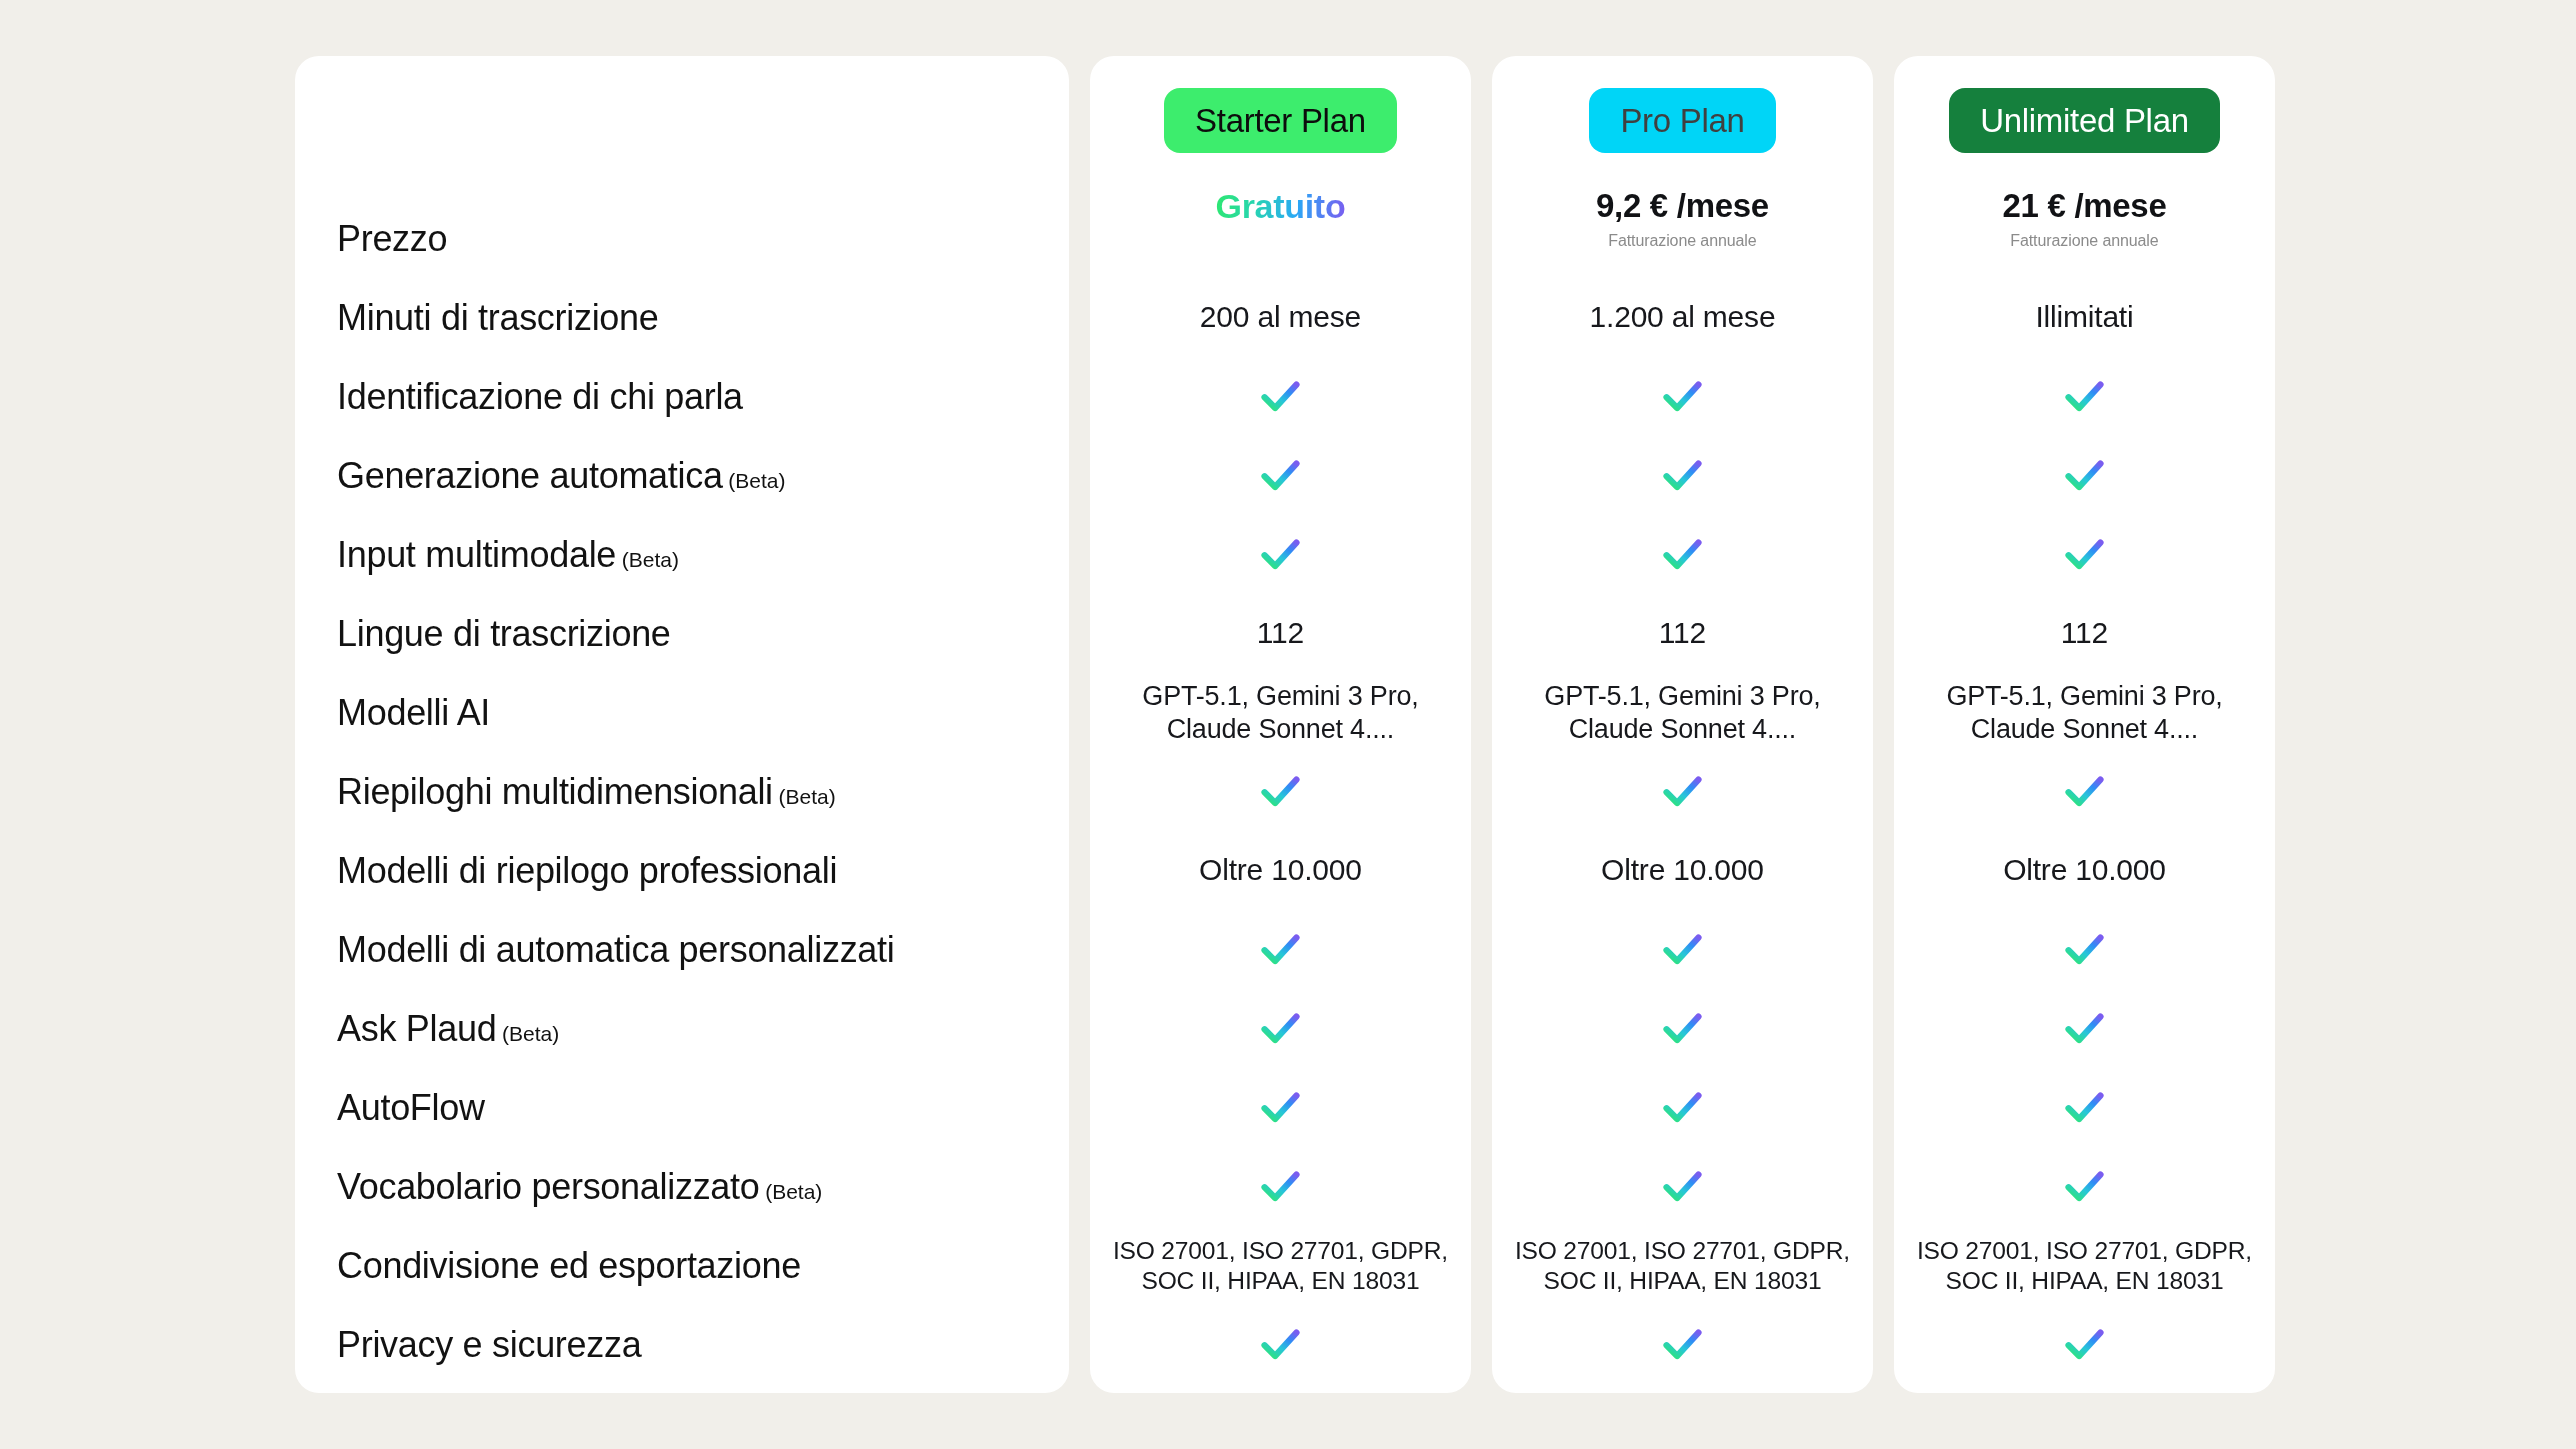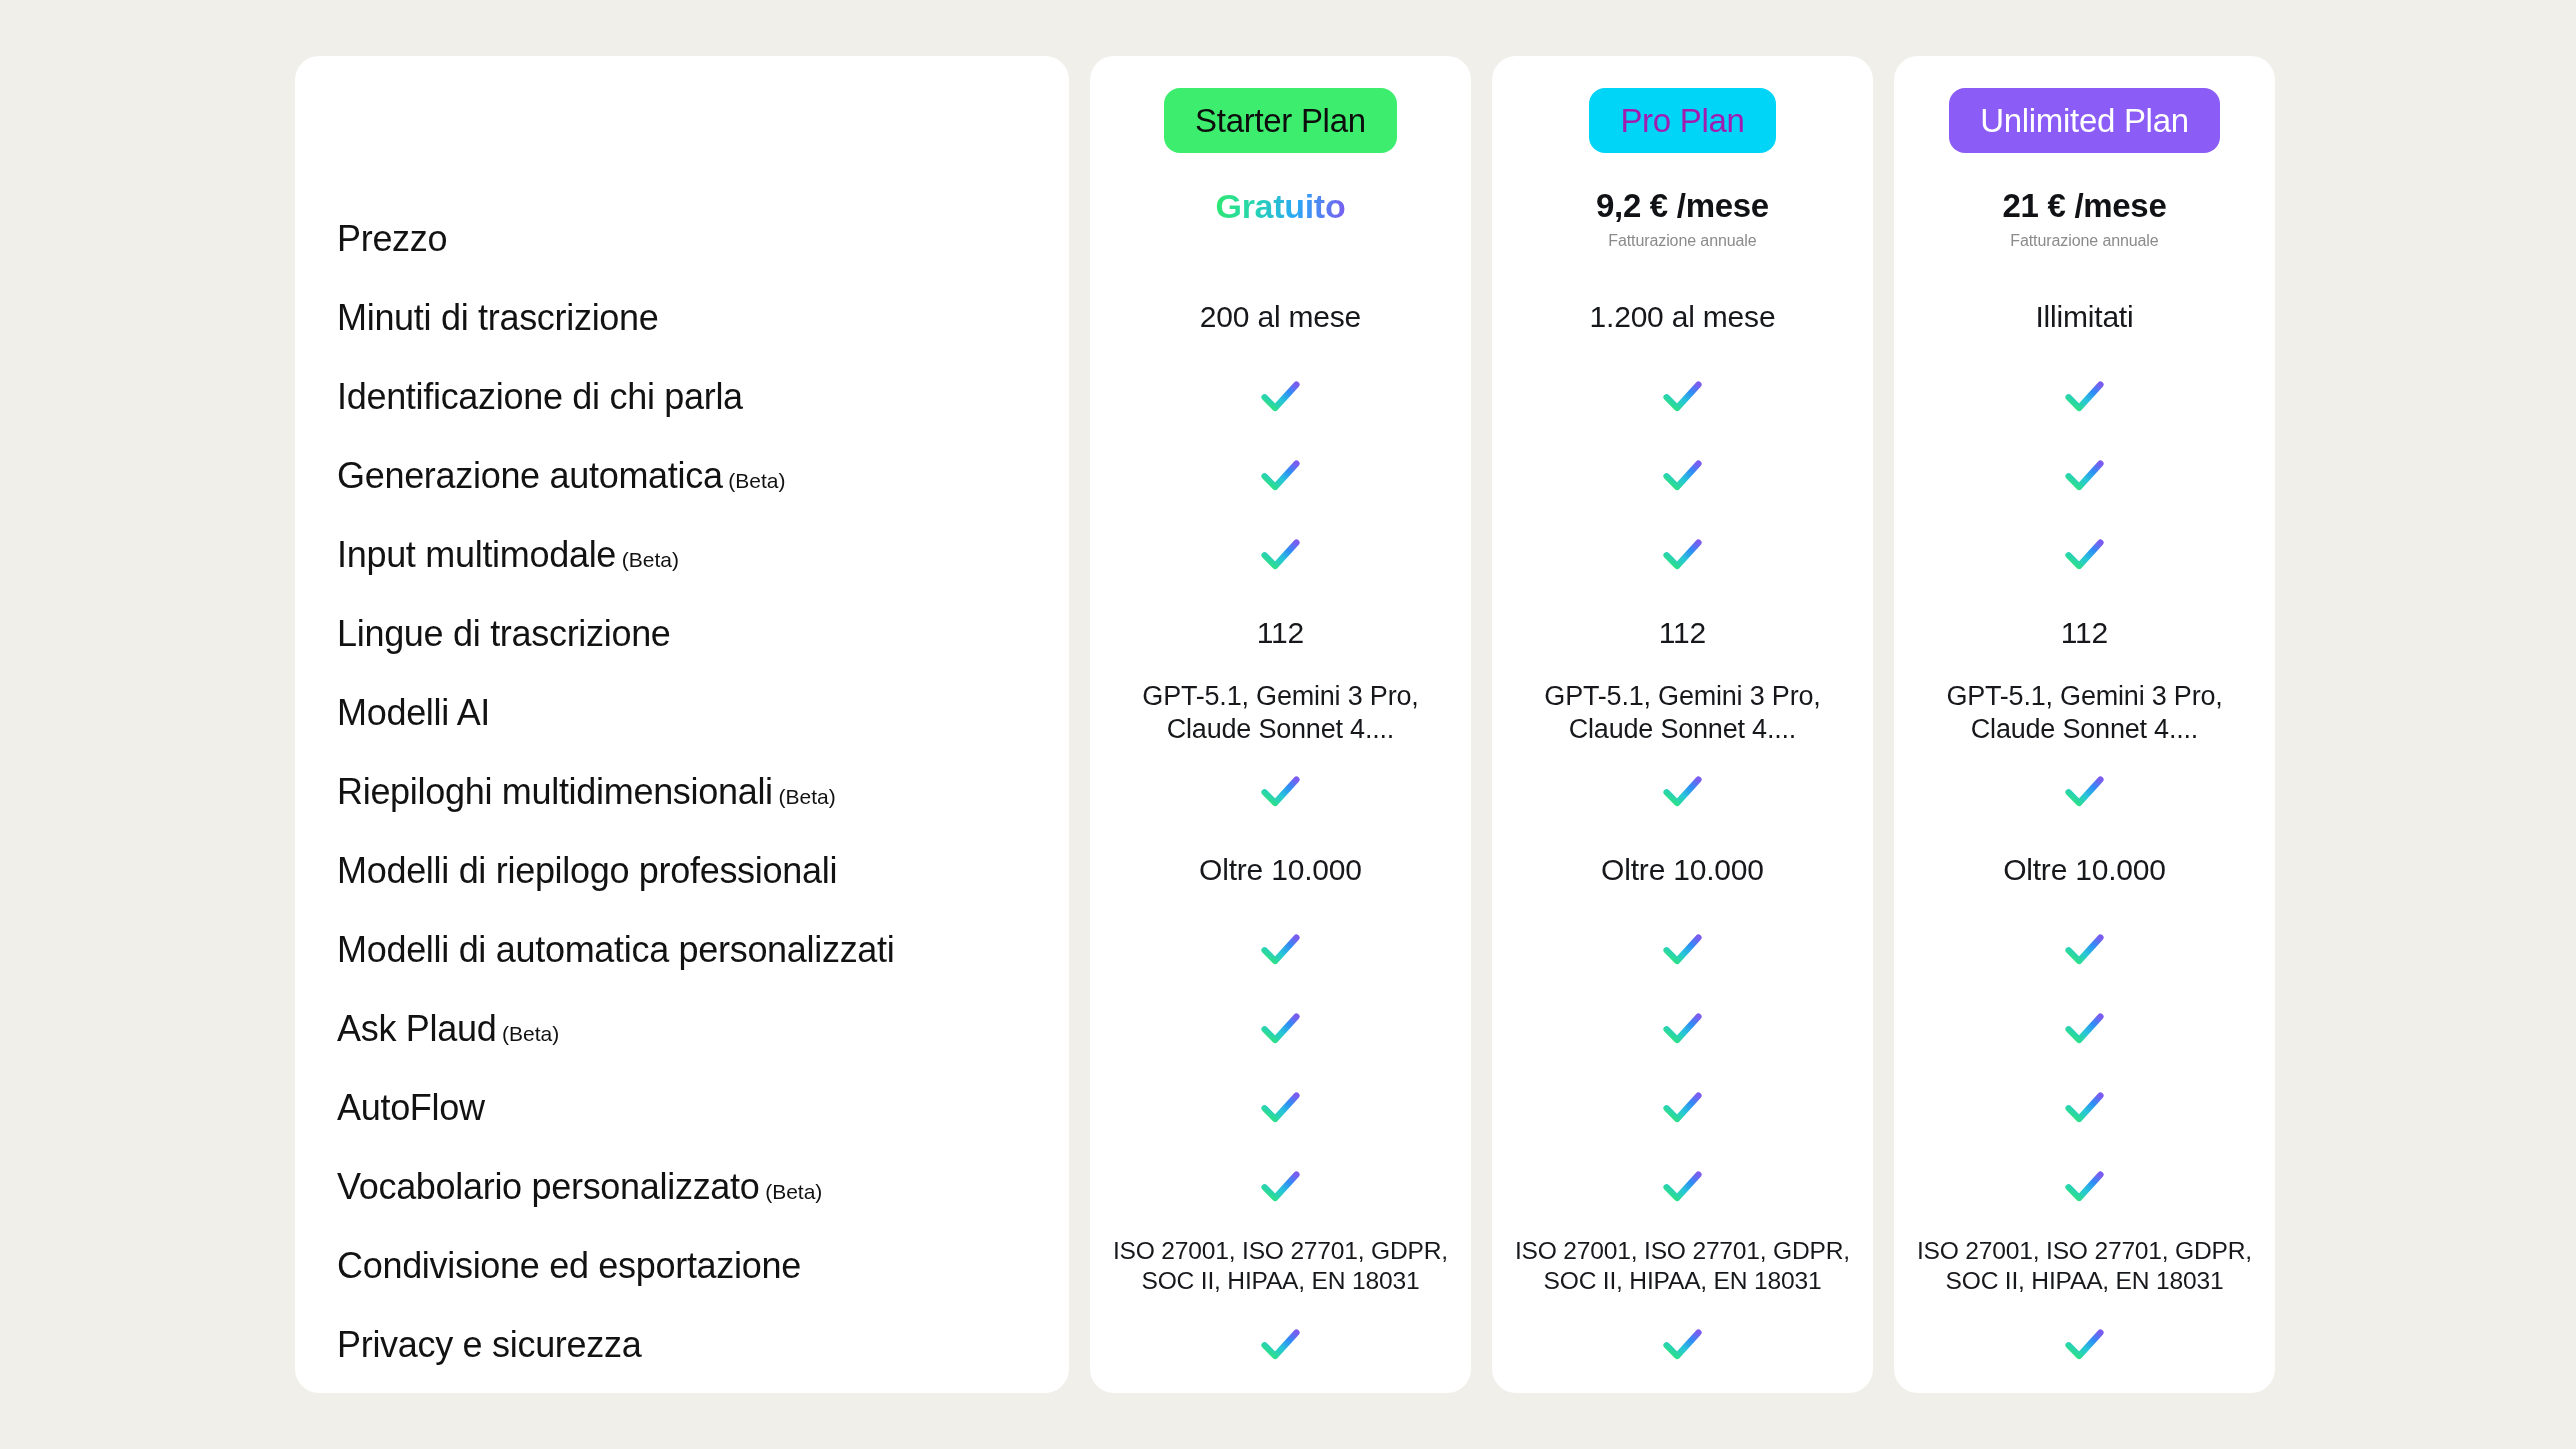--- a/index.html
+++ b/index.html
@@ -98,22 +98,22 @@
     align-items: center;
     justify-content: center;
     height: 65px;
     padding: 16px 31px;
     border-radius: 16px;
     font-size: 33px;
     letter-spacing: -0.3px;
     white-space: nowrap;
   }
   .badge.starter   { background: #3ded6d; color: #0d0d0d; }
-  .badge.pro       { background: #00d5f7; color: #a21caf; }
-  .badge.unlimited { background: #8b5cf6; color: #ffffff; }
+  .badge.pro       { background: #00d5f7; color: #404040; }
+  .badge.unlimited { background: #15803d; color: #ffffff; }
 
   .price-block {
     margin-top: 34px;
     display: flex;
     flex-direction: column;
     align-items: center;
   }
 
   .price-free {
     font-size: 34px;

